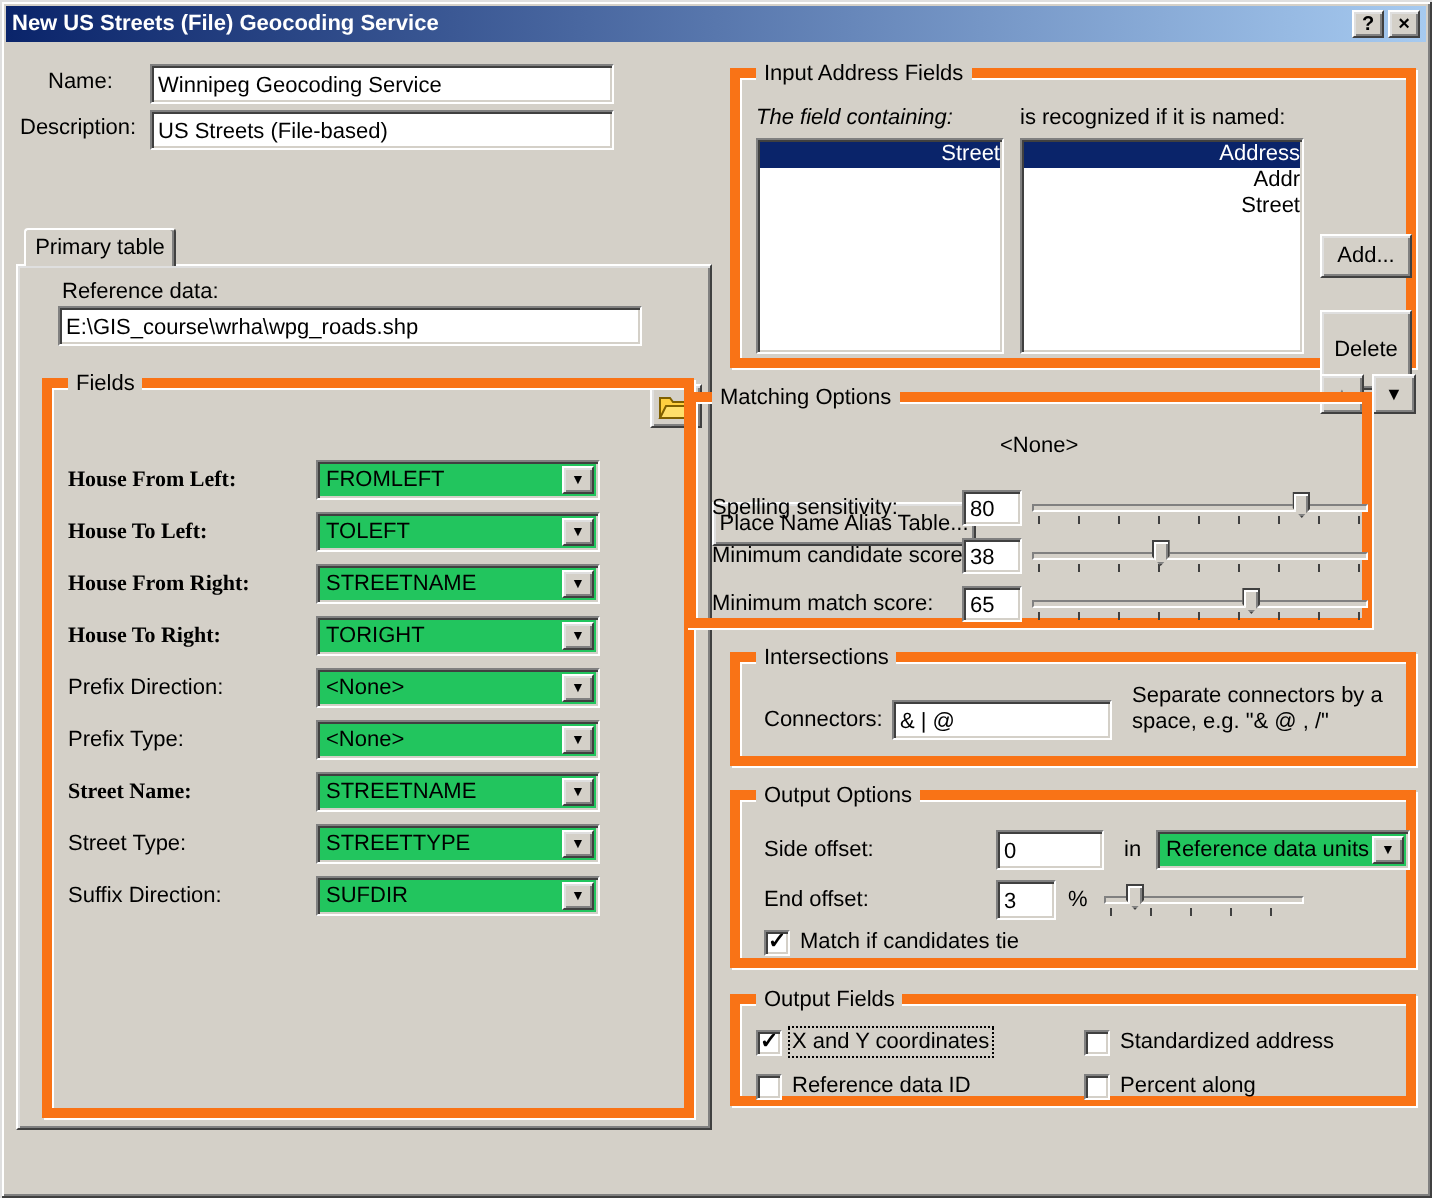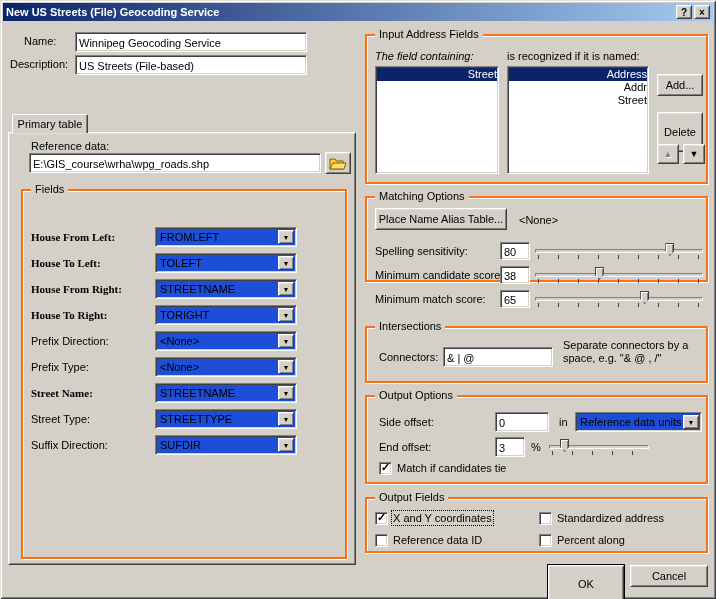--- a/index.html
+++ b/index.html
@@ -42,26 +42,26 @@
   input.field {
     position: absolute; height: 20px; padding: 2px 3px 0 3px;
     font: 11px "Liberation Sans", sans-serif; outline: none;
   }
   .btn {
     position: absolute;
     background: var(--dialog_bg, #d4d0c8);
     border: 1px solid; border-color: #fff #404040 #404040 #fff;
     box-shadow: inset 1px 1px 0 #dfdfdf, inset -1px -1px 0 #808080;
     display: flex; align-items: center; justify-content: center;
-    font-size: 11px; white-space: nowrap;
+    font-size: 11px; white-space: nowrap; margin-top: 40px;
   }
   .btn-default { outline: 1px solid #000; }
   .group {
     position: absolute;
-    border: 2px solid #f97316;
+    border: 5px solid #f97316;
     box-shadow: 1px 1px 0 #fff, inset 1px 1px 0 #fff;
   }
   .group-title {
     position: absolute; top: -8px; left: 8px; height: 13px; line-height: 13px;
     background: var(--dialog_bg, #d4d0c8); padding: 0 4px; white-space: nowrap;
   }
   .tab {
     position: absolute; left: 12px; top: 114px; width: 76px; height: 19px;
     background: var(--dialog_bg, #d4d0c8); z-index: 3;
     border: 1px solid; border-color: #fff #404040 transparent #fff;
@@ -70,21 +70,21 @@
     text-align: center; padding-top: 3px;
   }
   .panel {
     position: absolute; left: 8px; top: 132px; width: 348px; height: 433px;
     background: var(--dialog_bg, #d4d0c8);
     border: 1px solid; border-color: #fff #404040 #404040 #fff;
     box-shadow: inset 1px 1px 0 #dfdfdf, inset -1px -1px 0 #808080;
     padding-left: 26px;
   }
   .combo {
-    position: absolute; height: 20px; background: #1d4ed8;
+    position: absolute; height: 20px; background: #22c55e;
     border: 1px solid; border-color: #808080 #fff #fff #808080;
     box-shadow: inset 1px 1px 0 #404040, inset -1px -1px 0 #d4d0c8;
   }
   .combo-text { position: absolute; left: 4px; top: 3px; white-space: nowrap; }
   .combo-btn {
     position: absolute; right: 2px; top: 2px; width: 16px; height: 14px;
     background: var(--dialog_bg, #d4d0c8);
     border: 1px solid; border-color: #fff #404040 #404040 #fff;
     box-shadow: inset 1px 1px 0 #dfdfdf, inset -1px -1px 0 #808080;
     display: flex; align-items: center; justify-content: center;
@@ -230,21 +230,21 @@
     <div class="btn" style="left:290px; top:38px; width:46px; height:22px;">Add...</div>
     <div class="btn" style="left:290px; top:76px; width:46px; height:40px;">Delete</div>
     <div class="btn" style="left:290px; top:108px; width:22px; height:20px;">
       <span class="arrow-disabled">▲</span>
     </div>
     <div class="btn" style="left:316px; top:108px; width:22px; height:20px;">
       <span class="arrow-enabled">▼</span>
     </div>
   </div>
 
-  <div class="group" style="left:365px; top:196px; width:343px; height:86px;">
+  <div class="group" style="left:343px; top:196px; width:343px; height:118px;">
     <span class="group-title">Matching Options</span>
     <div class="btn" style="left:8px; top:10px; width:132px; height:22px;">Place Name Alias Table...</div>
     <span class="label" style="left:152px; top:16px;">&lt;None&gt;</span>
 
     <span class="label" style="left:8px; top:47px;">Spelling sensitivity:</span>
     <input class="field sunken" style="left: 133px; top: 44px; width: 30px; height: 18px;" readonly="" value="80">
     <div class="slider" style="left:168px; top:44px; width:168px;">
       <div class="slider-track"></div>
       <div class="slider-ticks"></div>
       <div class="slider-thumb" style="left: calc(80% - 4px);"></div>

